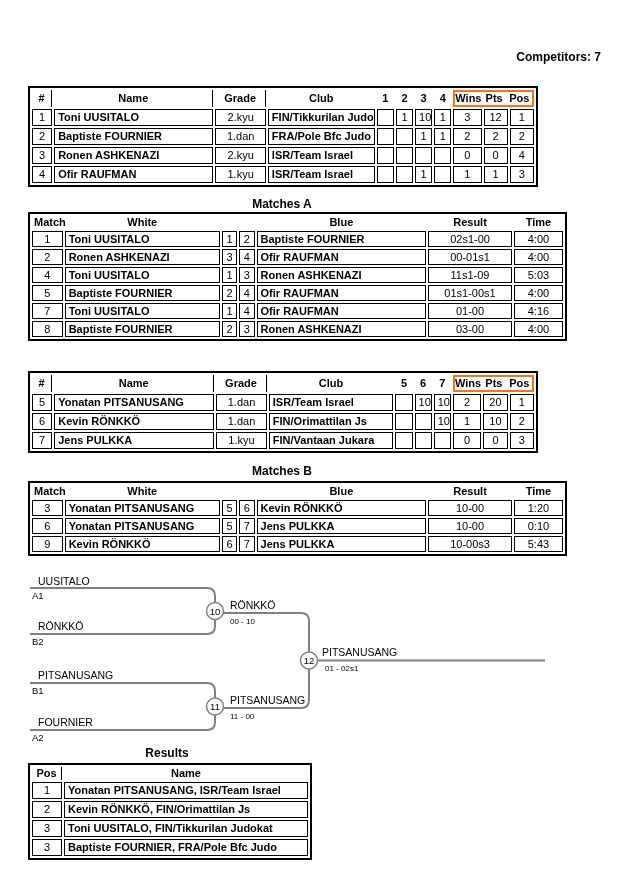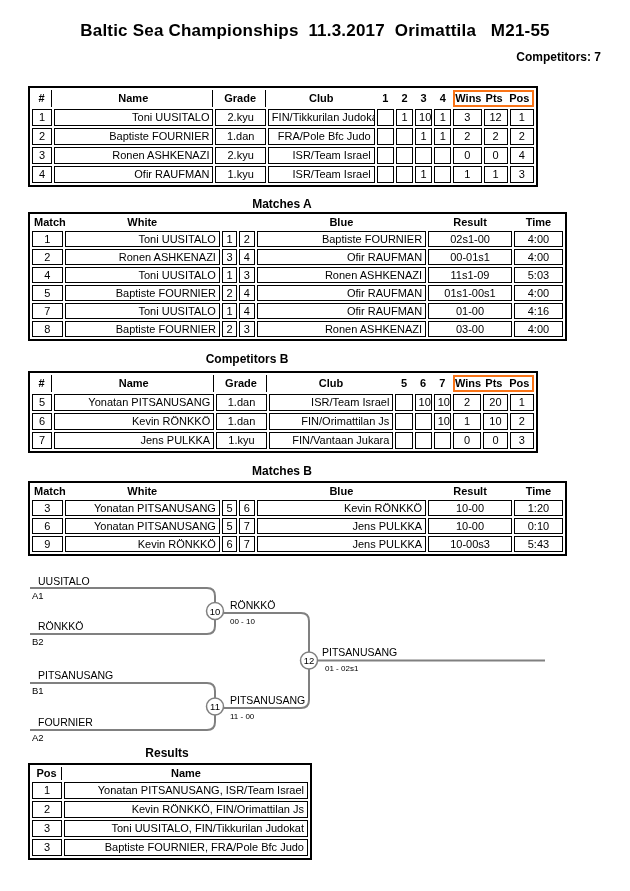--- a/index.html
+++ b/index.html
@@ -13,31 +13,30 @@
   table.t{position:absolute;border-collapse:separate;border-spacing:2px;
           border:2px solid #000;table-layout:fixed;background:#fff;}
   .t td{border:1px solid #000;font-size:11px;padding:0 3px;height:15px;
         line-height:15px;overflow:hidden;white-space:nowrap;}
   .t th{font-size:11px;font-weight:bold;padding:0 2px;height:13px;
         line-height:13px;white-space:nowrap;overflow:visible;text-align:center;}
   .t th.dv{border-right:1px solid #000;}
   .t th.wpp{border:2px solid #f97316;padding:0;}
   .wppi{display:flex;} .wppi span{flex:1;text-align:center;}
   .mt td{height:14px;line-height:14px;}
-  .c{text-align:center;} .l{text-align:right;}
+  .c{text-align:center;} .l{text-align:left;font-weight:bold;}
   svg text{font-family:"Liberation Sans",sans-serif;fill:#000;}
   .bn{font-size:10.5px;} .bs{font-size:9.5px;} .bsc{font-size:8px;}
   .bno{font-size:9.5px;text-anchor:middle;}
 </style>
 </head>
 <body>
 
 <div class="page">
 
-  <div class="title">Baltic Sea Championships  11.3.2017  Orimattila   M21-55</div>
   <div class="count">Competitors: 7</div>
 
 
   <table class="t" style="top:86px;left:28px;width:510px;">
     <colgroup>
       <col style="width:20px">
         <col style="width:158px">
         <col style="width:50px">
         <col style="width:106px">
       <col style="width:17px">
@@ -193,21 +192,20 @@
       <td class="l">Baptiste FOURNIER</td>
       <td class="c">2</td>
       <td class="c">3</td>
       <td class="l">Ronen ASHKENAZI</td>
       <td class="c">03-00</td>
       <td class="c">4:00</td>
     </tr>
   </tbody>
     </table>
 
-  <div class="sec" style="top:352px;left:47px;">Competitors B</div>
 
   <table class="t" style="top:371px;left:28px;width:510px;">
     <colgroup>
       <col style="width:20px">
         <col style="width:158px">
         <col style="width:50px">
         <col style="width:123px">
       <col style="width:17px">
         <col style="width:17px">
         <col style="width:17px">

